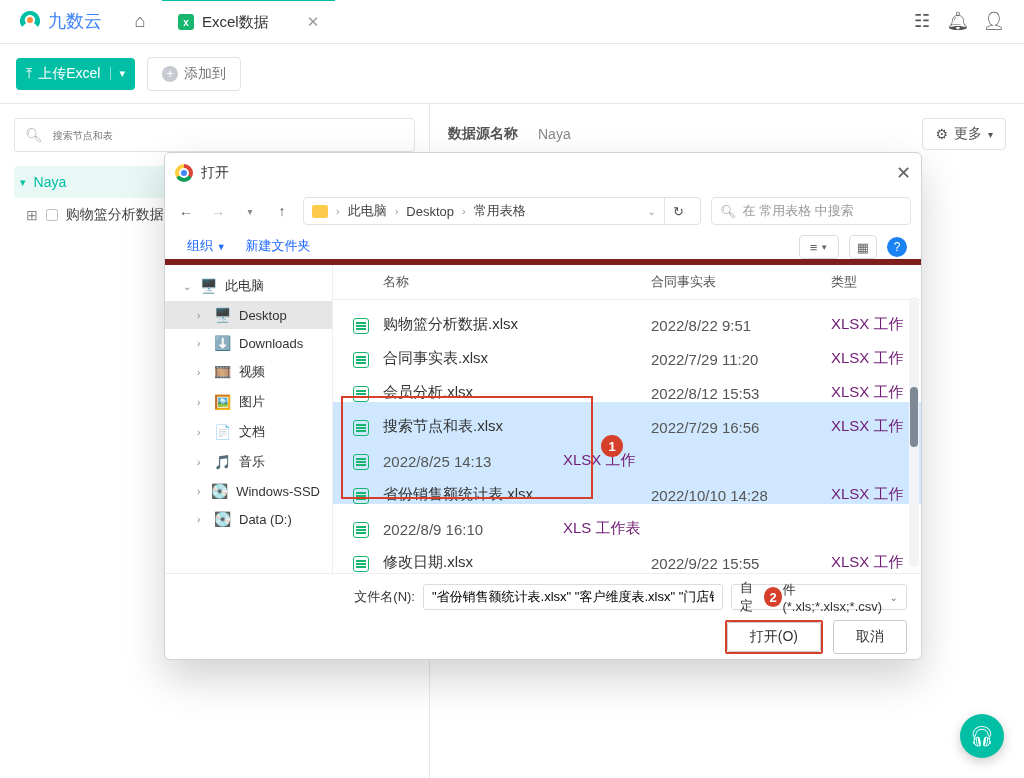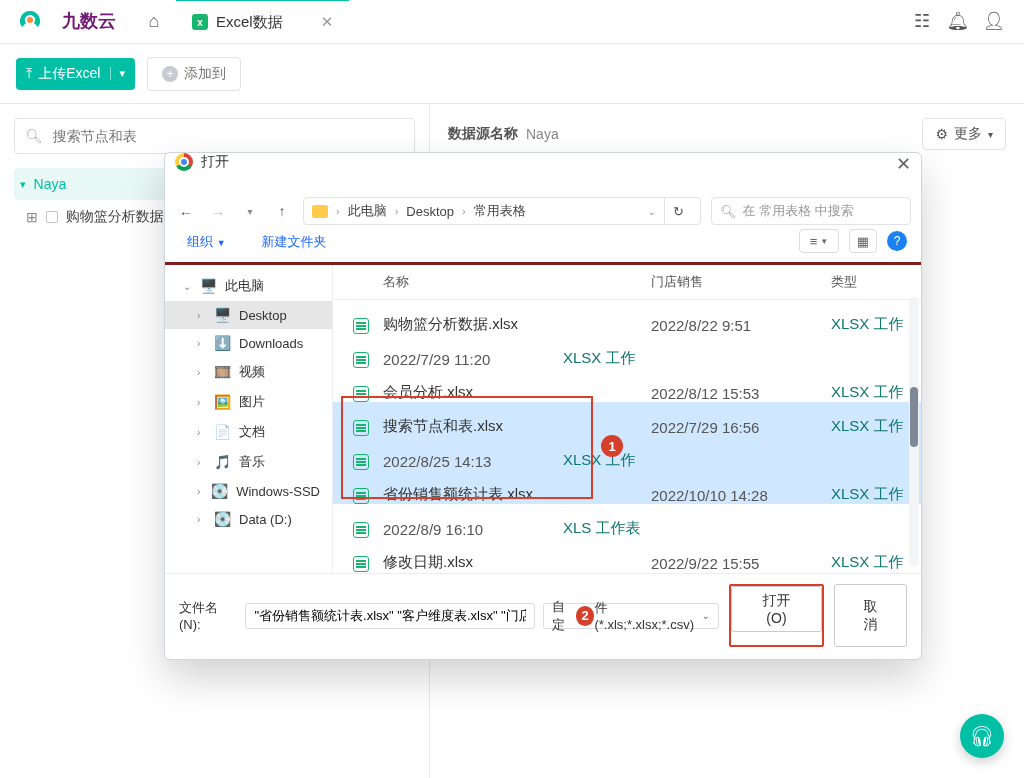--- a/index.html
+++ b/index.html
@@ -12,64 +12,64 @@
     --hover:#f3f5f8;
     --blue:#2d7ff9;
     --red:#d63f2a;
     font-family: "Helvetica Neue", Arial, "PingFang SC", "Microsoft YaHei", sans-serif;
   }
   *{box-sizing:border-box}
   body{margin:0;height:778px;width:1024px;background:#fbfbfc;color:var(--txt);font-size:14px;overflow:hidden;position:relative}
 
   
   .topbar{height:44px;display:flex;align-items:flex-end;background:#fff;border-bottom:1px solid var(--border)}
-  .logo{display:flex;align-items:center;gap:20px;padding:0 16px 10px 18px;font-size:18px;font-weight:700;color:#701a75}
+  .logo{display:flex;align-items:center;gap:6px;padding:0 16px 10px 18px;font-size:18px;font-weight:400;color:#3b82f6}
   .logo svg{flex-shrink:0}
   .iconbtn{width:44px;height:44px;display:flex;align-items:center;justify-content:center;color:#666;font-size:18px}
   .tab{height:44px;display:flex;align-items:center;gap:8px;padding:0 16px;border-top:2px solid var(--teal);background:#fff;font-size:15px;color:#333}
   .tab .x{margin-left:30px;color:#999;font-size:15px}
   .tab .xl-ic{width:16px;height:16px;border-radius:3px;background:#18b56f;color:#fff;font-size:10px;display:flex;align-items:center;justify-content:center;font-weight:700}
   .tb-right{margin-left:auto;display:flex;align-items:center;padding-right:12px}
   .tb-glyph{width:36px;height:44px;display:flex;align-items:center;justify-content:center;color:#555;font-size:18px}
 
   
   .toolbar{height:60px;display:flex;align-items:center;padding:0 16px;gap:12px;background:#fff;border-bottom:1px solid var(--border)}
   .btn-primary{background:var(--teal);color:#fff;border-radius:4px;padding:7px 10px;display:flex;align-items:center;gap:6px;font-size:14px}
   .btn-primary .chev{font-size:11px;border-left:1px solid rgba(255,255,255,.5);padding-left:8px;margin-left:4px}
   .btn-ghost{border:1px solid #e0e2e5;border-radius:4px;padding:7px 14px;color:#777;display:flex;align-items:center;gap:6px;background:#fff}
   .plus{width:16px;height:16px;border-radius:50%;background:#c7cbd1;color:#fff;display:flex;align-items:center;justify-content:center;font-size:13px}
 
   
   .main{display:flex;height:calc(100% - 104px)}
   .side{width:430px;border-right:1px solid var(--border);background:#fff;padding:14px}
   .search{border:1px solid #e0e2e5;border-radius:4px;padding:8px 10px;display:flex;align-items:center;gap:8px;color:#aaa}
-  .search input{border:none;outline:none;font-size:14px;flex:1;color:#0c4a6e}
+  .search input{border:none;outline:none;font-size:10px;flex:1;color:#0c4a6e}
   .tree{margin-top:14px;font-size:14px}
   .tree-row{display:flex;align-items:center;gap:8px;padding:8px 6px;border-radius:4px;color:#444}
   .tree-row.sel{background:#e8f8f5;color:var(--teal)}
   .content{flex:1;padding:14px 18px;background:#fff}
-  .ds-header{display:flex;align-items:center;gap:8px}
+  .ds-header{display:flex;align-items:center;gap:20px}
   .ds-label{font-weight:600;color:#555}
   .ds-name{color:#888}
   .more{margin-left:auto;border:1px solid #e0e2e5;border-radius:4px;padding:6px 12px;display:flex;align-items:center;gap:6px;color:#555}
 
   
   .dlg{position:absolute;left:164px;top:152px;width:758px;height:508px;background:#fff;border:1px solid #cfd3da;border-radius:6px;box-shadow:0 18px 40px rgba(0,0,0,.18);display:flex;flex-direction:column;overflow:hidden}
-  .dlg-title{height:40px;display:flex;padding:0 10px;color:#333;font-size:14px}
+  .dlg-title{height:40px;display:flex;align-items:center;padding:0 10px;color:#333;font-size:14px}
   .dlg-title .chrome{width:18px;height:18px;border-radius:50%;background:conic-gradient(#db4437 0 120deg,#0f9d58 120deg 240deg,#ffcd40 240deg 360deg);position:relative;margin-right:8px}
   .dlg-title .chrome:after{content:"";position:absolute;inset:4px;border-radius:50%;background:#4285f4;border:2px solid #fff}
   .dlg-title .close{margin-left:auto;color:#666;font-size:18px}
   .dlg-nav{height:36px;display:flex;align-items:center;padding:0 10px;gap:10px;color:#555}
   .nav-ic{width:22px;text-align:center}
   .crumbs{flex:1;border:1px solid #e0e2e5;border-radius:4px;height:28px;display:flex;align-items:center;gap:8px;padding:0 8px;color:#444;font-size:13px}
   .crumbs .fld{width:16px;height:13px;background:#ffcb4c;border-radius:2px;display:inline-block}
   .crumbs .sep{color:#999;font-size:11px}
   .reload{width:28px;height:28px;display:flex;align-items:center;justify-content:center;color:#555;border-left:1px solid #e0e2e5}
   .dlg-search{width:200px;border:1px solid #e0e2e5;border-radius:4px;height:28px;display:flex;align-items:center;gap:6px;padding:0 8px;color:#999;font-size:13px}
-  .dlg-sub{height:36px;display:flex;align-items:flex-start;padding:0 14px;gap:20px;font-size:13px;border-bottom:3px solid #7f1d1d}
+  .dlg-sub{height:36px;display:flex;align-items:flex-end;padding:0 14px;gap:4px;font-size:13px;border-bottom:6px solid #7f1d1d}
   .dlg-sub .lnk{color:#1a66ff;padding:4px 8px}
   .dlg-sub .right{margin-left:auto;display:flex;align-items:center;gap:10px;color:#666}
   .mode{border:1px solid #d9dde3;border-radius:4px;height:24px;width:40px;display:flex;align-items:center;justify-content:center;gap:3px}
   .help{width:20px;height:20px;border-radius:50%;background:#1a82f3;color:#fff;font-size:12px;display:flex;align-items:center;justify-content:center}
 
   .dlg-body{flex:1;display:flex;min-height:0}
   .places{width:168px;border-right:1px solid #eceef1;padding:6px 0;font-size:13px;overflow:hidden}
   .pl-row{display:flex;align-items:center;gap:8px;padding:6px 12px 6px 18px;color:#333;white-space:nowrap}
   .pl-row.sel{background:#e6e6e6}
   .pl-ic{width:16px;height:16px;display:flex;align-items:center;justify-content:center;font-size:14px}
@@ -78,30 +78,30 @@
   .fh{display:flex;font-size:13px;color:#555;border-bottom:1px solid #eceef1;padding:8px 0}
   .c-name{flex:1;padding-left:50px}
   .c-date{width:180px}
   .c-type{width:90px}
   .flist{flex:1;overflow:hidden}
   .fr{display:flex;align-items:flex-end;font-size:15px;height:34px}
   .fr.sel{background:var(--sel)}
   .fr .ic{width:20px;margin:0 10px 0 20px;display:flex;align-items:center}
   .fr .nm{flex:1;white-space:nowrap}
   .fr .dt{width:180px;color:#555}
-  .fr .tp{width:90px;color:#0f766e;white-space:nowrap;overflow:hidden}
+  .fr .tp{width:90px;color:#701a75;white-space:nowrap;overflow:hidden}
   .xlsx-ic{width:16px;height:16px;border-radius:3px;border:1px solid #18b56f;position:relative}
   .xlsx-ic:after{content:"";position:absolute;left:2px;right:2px;top:3px;height:2px;background:#18b56f;box-shadow:0 3px 0 #18b56f,0 6px 0 #18b56f}
   .scrl{position:absolute;right:2px;top:32px;width:10px;bottom:6px;background:#f3f4f6;border-radius:5px}
   .scrl .th{position:absolute;left:1px;right:1px;top:90px;height:60px;background:#7f8896;border-radius:4px}
 
   .sel-box{position:absolute;border:2px solid var(--red);pointer-events:none}
   .badge{position:absolute;width:22px;height:22px;border-radius:50%;background:var(--red);color:#fff;display:flex;align-items:center;justify-content:center;font-size:13px;font-weight:700}
 
-  .dlg-foot{height:86px;border-top:1px solid #eceef1;padding:10px 14px 12px;display:flex;flex-direction:row;gap:10px}
+  .dlg-foot{height:86px;border-top:1px solid #eceef1;padding:10px 14px 12px;display:flex;flex-direction:column;gap:10px}
   .fn-row{display:flex;align-items:center;gap:8px;font-size:13px}
   .fn-row .lbl{color:#333;margin-left:auto}
   .fn-row input,.fn-row select{border:1px solid #d9dde3;border-radius:3px;height:26px;padding:0 8px;font-size:13px;outline:none}
   .fn-row input{width:300px}
   .filter-wrap{position:relative;display:flex;align-items:center}
   .fn-row .filter{width:176px;display:flex;align-items:center;border:1px solid #d9dde3;border-radius:3px;height:26px;padding:0 8px;font-size:13px;color:#333;gap:0;background:#fff}
   .btn-row{display:flex;justify-content:flex-end;gap:10px;position:relative}
   .dlg-btn{border:1px solid #c7cbd1;background:#fff;border-radius:3px;padding:5px 22px;font-size:14px;color:#333}
 
   .fab{position:absolute;right:20px;bottom:20px;width:44px;height:44px;border-radius:50%;background:var(--teal);color:#fff;display:flex;align-items:center;justify-content:center;font-size:20px;box-shadow:0 4px 12px rgba(0,0,0,.2)}
@@ -258,36 +258,37 @@
         <div class="pl-row" style="padding-left: 32px;">
           <span class="pl-chev">›</span>
           <span class="pl-ic" style="color:#6b7280">💽</span>
           <span>Data (D:)</span>
         </div>
       </div>
 
     <div class="files">
       <div class="fh">
         <div class="c-name">名称</div>
-        <div class="c-date">门店销售</div>
+        <div class="c-date">合同事实表</div>
         <div class="c-type">类型</div>
       </div>
       <div class="flist" id="flist">
           <div class="fr">
             <span class="ic">
               <span class="xlsx-ic"></span>
             </span>
             <span class="nm">购物篮分析数据.xlsx</span>
             <span class="dt">2022/8/22 9:51</span>
             <span class="tp">XLSX 工作</span>
           </div>
           <div class="fr">
             <span class="ic">
               <span class="xlsx-ic"></span>
             </span>
+            <span class="nm">合同事实表.xlsx</span>
             <span class="dt">2022/7/29 11:20</span>
             <span class="tp">XLSX 工作</span>
           </div>
           <div class="fr">
             <span class="ic">
               <span class="xlsx-ic"></span>
             </span>
             <span class="nm">会员分析.xlsx</span>
             <span class="dt">2022/8/12 15:53</span>
             <span class="tp">XLSX 工作</span>

